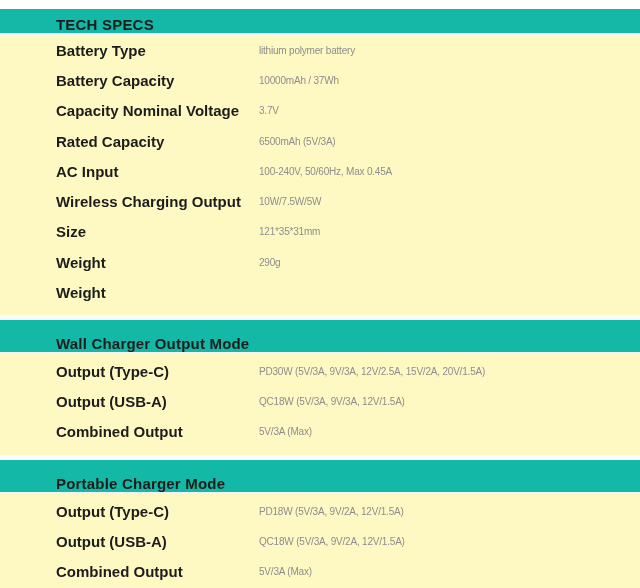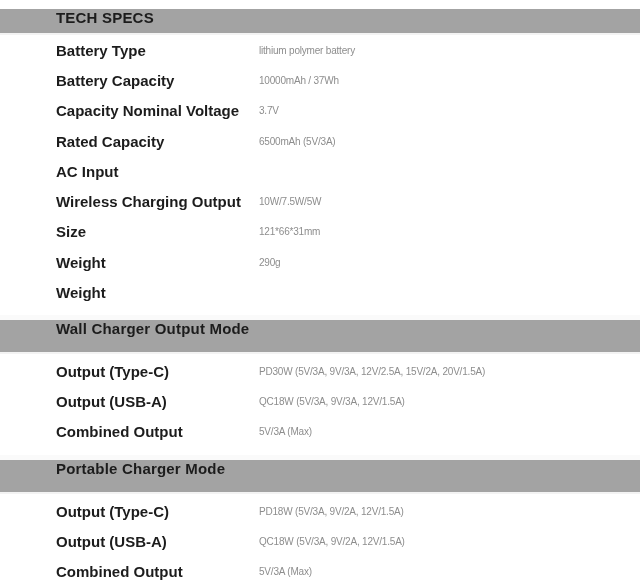--- a/index.html
+++ b/index.html
@@ -7,36 +7,36 @@
     position: relative;
     width: 640px;
     height: 588px;
     background: #eaeaea;
     font-family: "Liberation Sans", "DejaVu Sans", sans-serif;
     overflow: hidden;
   }
   .top-strip { height: 9px; background: #ffffff; }
   .section-bar {
     height: 24px;
-    background: #a3a3a3;
+    background: #14b8a6;
     display: flex;
-    align-items: flex-start;
+    align-items: flex-end;
     padding-left: 56px;
     box-sizing: border-box;
   }
   .section-bar.tall { height: 32px; }
   .section-bar .bar-title {
     font-size: 15px;
     font-weight: bold;
     color: #1c1c1c;
     letter-spacing: 0.2px;
   }
   .light-line { height: 2px; background: #f3f3f3; }
   .gap-strip { height: 5px; background: #fafafa; }
-  .section-body { background: #ffffff; box-sizing: border-box; }
+  .section-body { background: #fef9c3; box-sizing: border-box; }
   .section-body.b1 { height: 280px; padding-top: 0; }
   .section-body.b2 { height: 101px; padding-top: 2px; }
   .section-body.b3 { height: 108px; padding-top: 2px; }
   .spec-row {
     height: 30.3px;
     display: flex;
     align-items: center;
   }
   .spec-label {
     width: 203px;
@@ -78,28 +78,29 @@
     <div class="spec-row">
       <div class="spec-label">Capacity Nominal Voltage</div>
       <div class="spec-value">3.7V</div>
     </div>
     <div class="spec-row">
       <div class="spec-label">Rated Capacity</div>
       <div class="spec-value">6500mAh (5V/3A)</div>
     </div>
     <div class="spec-row">
       <div class="spec-label">AC Input</div>
+      <div class="spec-value">100-240V, 50/60Hz, Max 0.45A</div>
     </div>
     <div class="spec-row">
       <div class="spec-label">Wireless Charging Output</div>
       <div class="spec-value">10W/7.5W/5W</div>
     </div>
     <div class="spec-row">
       <div class="spec-label">Size</div>
-      <div class="spec-value">121*66*31mm</div>
+      <div class="spec-value">121*35*31mm</div>
     </div>
     <div class="spec-row">
       <div class="spec-label">Weight</div>
       <div class="spec-value">290g</div>
     </div>
     <div class="spec-row">
       <div class="spec-label">Weight</div>
     </div>
   </div>
 

